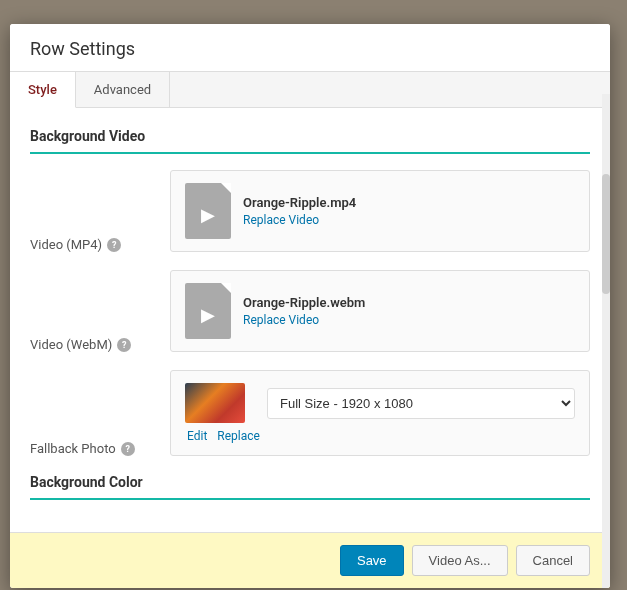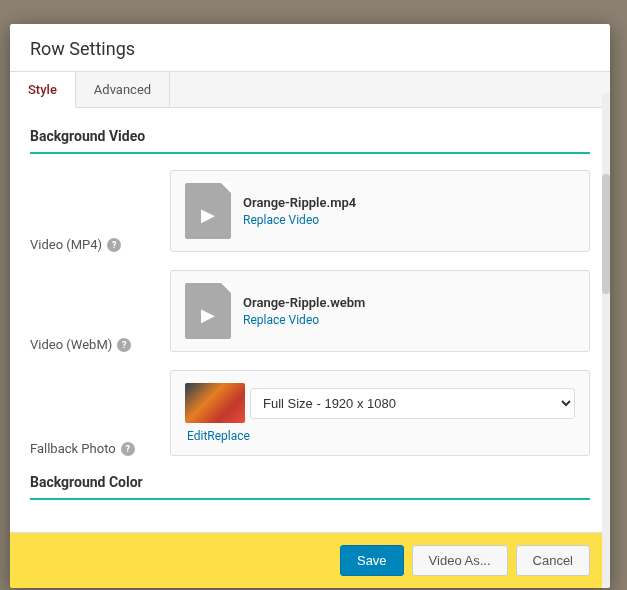--- a/index.html
+++ b/index.html
@@ -196,21 +196,21 @@
       gap: 6px;
       border: 1px solid #ddd;
       border-radius: 3px;
       padding: 12px 14px;
       background: #fafafa;
     }
 
     .photo-row {
       display: flex;
       align-items: center;
-      gap: 5px;
+      gap: 22px;
     }
 
     .photo-thumb {
       width: 60px;
       height: 40px;
       background: linear-gradient(135deg, #2c3e50 0%, #e67e22 40%, #c0392b 70%, #e74c3c 100%);
       border-radius: 2px;
       flex-shrink: 0;
       overflow: hidden;
     }
@@ -226,39 +226,40 @@
       border-radius: 3px;
       background: #fff;
       font-size: 13px;
       color: #333;
       cursor: pointer;
       appearance: auto;
     }
 
     .photo-actions {
       display: flex;
+      gap: 10px;
       padding-left: 2px;
     }
 
     .photo-actions a {
       font-size: 12px;
       color: #0073aa;
       cursor: pointer;
       text-decoration: none;
     }
 
     
     .bg-color-section {
       margin-top: 4px;
     }
 
     
     .modal-footer {
       padding: 12px 20px;
-      background: #fde047;
+      background: #fef9c3;
       border-top: 1px solid #ddd;
       display: flex;
       justify-content: flex-end;
       gap: 8px;
     }
 
     .btn {
       padding: 7px 16px;
       font-size: 13px;
       border-radius: 3px;

